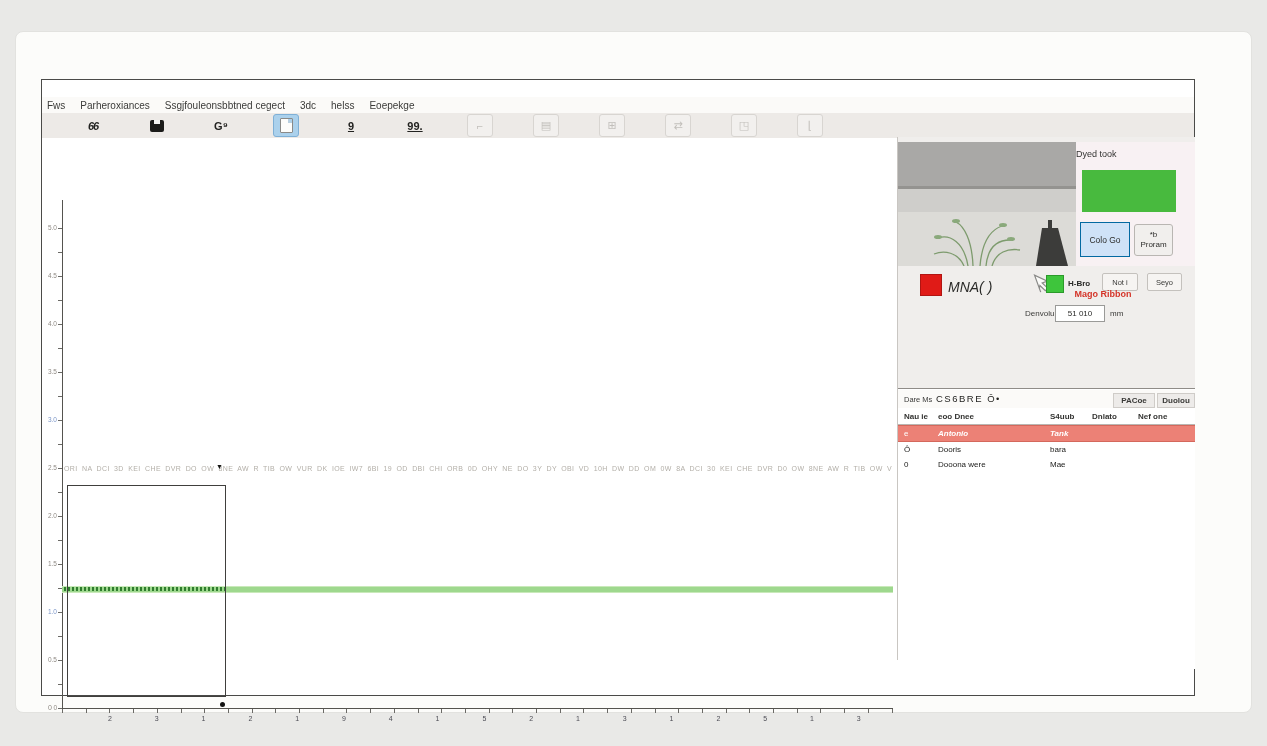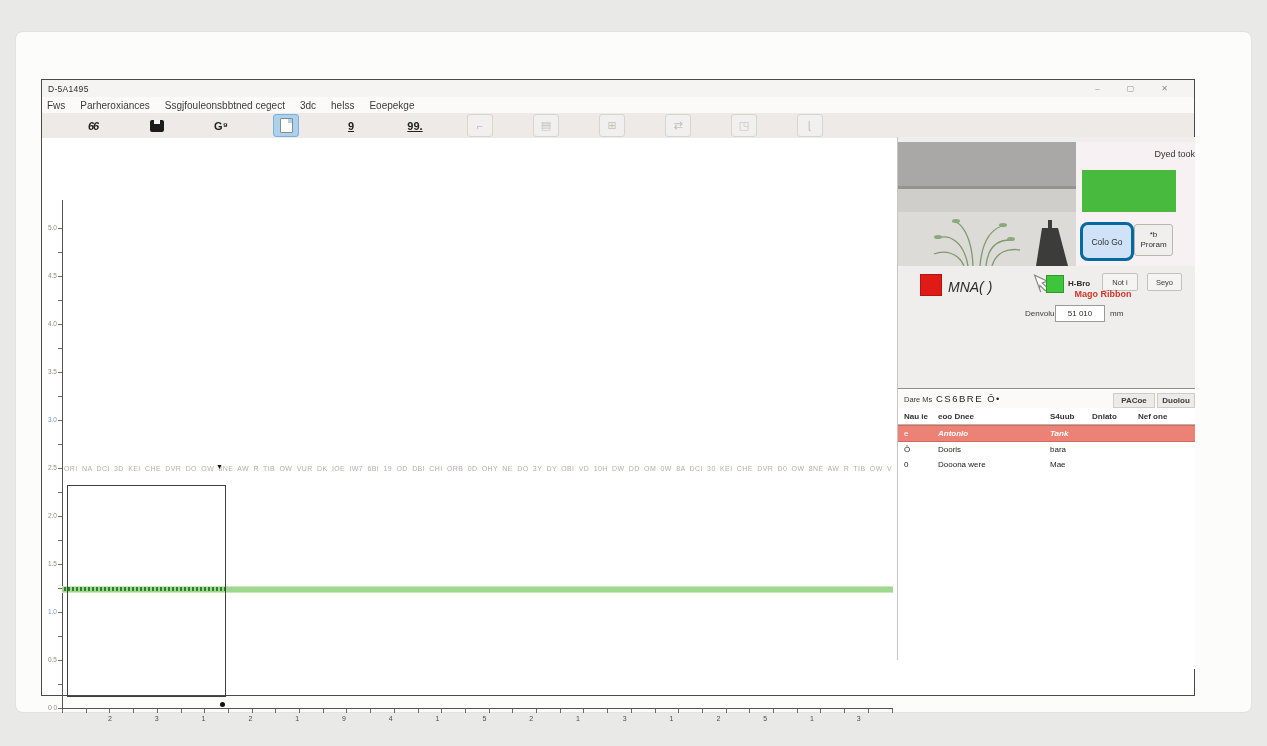--- a/index.html
+++ b/index.html
@@ -48,24 +48,24 @@
   .specks{position:absolute;left:22px;top:449px;width:162px;height:4px;
     background:repeating-linear-gradient(90deg,#2f7d2e 0 2px,rgba(0,0,0,0) 2px 4px);}
   .selrect{position:absolute;left:25px;top:347px;width:157px;height:210px;border:1px solid #403f3d;}
   .axisdot{position:absolute;left:178px;top:564px;width:5px;height:5px;border-radius:50%;background:#111;}
   
   .panel{position:absolute;left:855px;top:57px;width:297px;height:523px;background:#f0eeec;
     border-left:1px solid #c9c6c2;}
   .preview{position:absolute;left:0;top:5px;width:178px;height:124px;overflow:hidden;
     background:linear-gradient(#a9a8a6 0 44px,#949390 44px 47px,#cfcecb 47px 70px,#dcdbd7 70px 124px);}
   .detect{position:absolute;left:178px;top:5px;width:119px;height:124px;background:#f8f1f3;}
-  .detect-title{position:absolute;left:0;top:7px;width:100%;text-align:right;font-size:9px;color:#333331;}
+  .detect-title{position:absolute;left:0;top:7px;width:100%;text-align:left;font-size:9px;color:#333331;}
   .detect-swatch{position:absolute;left:6px;top:28px;width:94px;height:42px;background:#48ba3e;}
   .btn-blue{position:absolute;left:4px;top:80px;width:48px;height:33px;background:#cfe2f7;
-    border:3px solid #0369a1;border-radius:8px;font-size:8.5px;color:#2e2e2c;
+    border:1px solid #0369a1;border-radius:0;font-size:8.5px;color:#2e2e2c;
     display:flex;align-items:center;justify-content:center;}
   .btn-gray2{position:absolute;left:58px;top:82px;width:37px;height:30px;background:#f1efed;
     border:1px solid #b9b6b2;border-radius:3px;font-size:8px;color:#2e2e2c;line-height:1.3;
     display:flex;flex-direction:column;align-items:center;justify-content:center;}
   .swatch-red{position:absolute;left:22px;top:137px;width:20px;height:20px;background:#e01b17;border:1px solid #b11512;}
   .lab-red{position:absolute;left:50px;top:142px;font-size:14px;font-style:italic;color:#2a2a28;}
   .arrow-ic{position:absolute;left:133px;top:132px;width:22px;height:24px;}
   .swatch-green{position:absolute;left:148px;top:138px;width:16px;height:16px;background:#3ec53c;border:1px solid #2b9a2a;}
   .lab-green{position:absolute;left:170px;top:142px;font-size:8px;font-weight:bold;color:#2a2a28;}
   .mini-btn{position:absolute;top:136px;height:16px;background:#f6f4f2;border:1px solid #c4c1bd;
@@ -101,28 +101,20 @@
   .trow.hl{background:#ec8176;border-top:1px solid #d4685c;border-bottom:1px solid #d4685c;color:#ffffff;}
   .trow.hl .c1,.trow.hl .c2{font-style:italic;font-weight:bold;}
   .below-strip{position:absolute;left:855px;top:580px;width:297px;height:35px;background:#fff;}
 </style>
 </head>
 <body>
 
 <div class="card">
   <div class="window">
 
-    <div class="titlebar">
-      <span class="title">D-5A1495</span>
-      <div class="wincontrols">
-        <span>–</span>
-        <span>▢</span>
-        <span>✕</span>
-      </div>
-    </div>
 
     <div class="menubar" id="menubar">
         <span class="menu-item">Fws</span>
         <span class="menu-item">Parheroxiances</span>
         <span class="menu-item">Ssgjfouleonsbbtned cegect</span>
         <span class="menu-item">3dc</span>
         <span class="menu-item">helss</span>
         <span class="menu-item">Eoepekge</span>
       </div>
     <div class="toolbar" id="toolbar">

